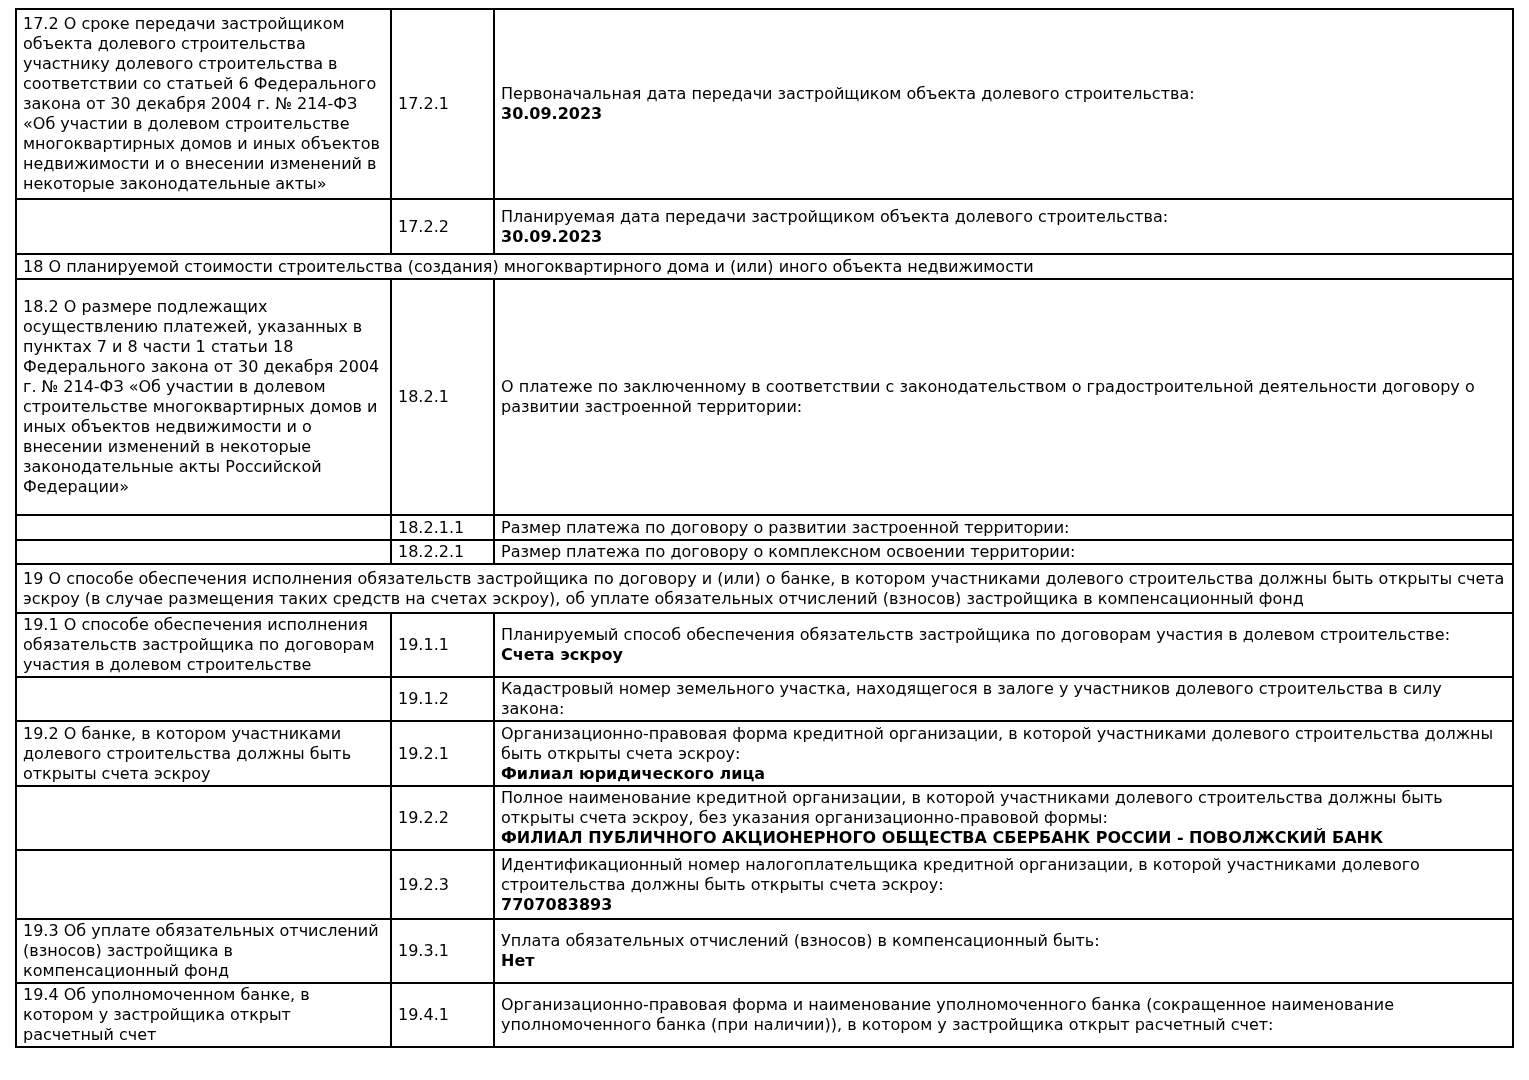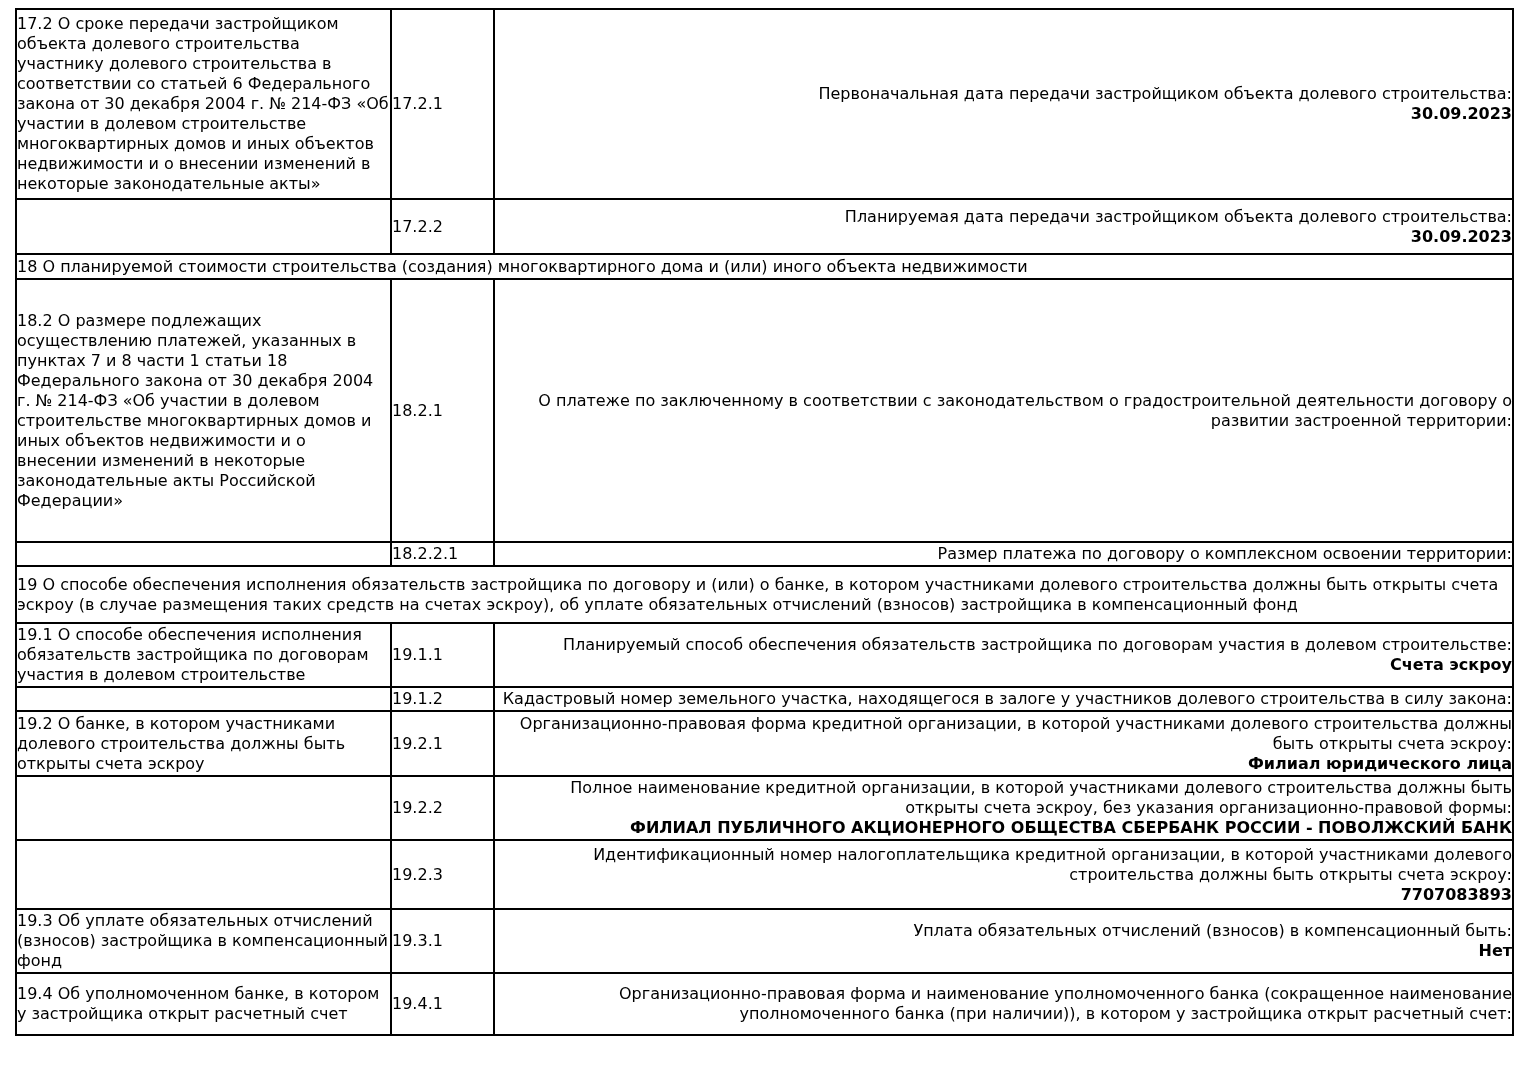--- a/index.html
+++ b/index.html
@@ -1,21 +1,21 @@
 <!DOCTYPE html>
 <html><head>
 <meta charset="utf-8">
 <style>
   html,body{margin:0;padding:0;background:#ffffff;color:#000;}
   body{font-family:"DejaVu Sans","Liberation Sans",sans-serif;font-size:16px;line-height:20px;width:1529px;height:1080px;overflow:hidden;}
   table.decl{border-collapse:collapse;table-layout:fixed;margin:8px 0 0 15px;width:1497px;}
-  table.decl td{border:2px solid #000;padding:1px 0;vertical-align:middle;overflow:hidden;word-wrap:break-word;}
+  table.decl td{border:2px solid #000;padding:1px 6px;vertical-align:middle;overflow:hidden;word-wrap:break-word;}
   td.c-left{vertical-align:top;}
   td.c-num{vertical-align:middle;margin-top:24px;}
-  td.c-val{vertical-align:middle;text-align:right;}
+  td.c-val{vertical-align:middle;}
   td.c-sec{vertical-align:middle;padding:1px 4px;border-radius:7px;}
   .lbl{font-weight:normal;}
   .val{font-weight:bold;}
   .val:empty{display:none;}
 </style>
 </head>
 <body>
 
 <table class="decl">
   <colgroup>
@@ -49,49 +49,61 @@
       <div class="lbl">Планируемая дата передачи застройщиком объекта долевого строительства:</div>
       <div class="val">30.09.2023</div>
     </td>
   </tr>
 
   <tr style="height:25px">
     <td class="c-sec" colspan="3">18 О планируемой стоимости строительства (создания) многоквартирного дома и (или) иного объекта недвижимости</td>
   </tr>
 
 
-  <tr style="height:263px">
+  <tr style="height:236px">
     <td class="c-left">
           <div>18.2 О размере подлежащих осуществлению платежей, указанных в пунктах 7 и 8 части 1 статьи 18 Федерального закона от 30 декабря 2004 г. № 214-ФЗ «Об участии в долевом строительстве многоквартирных домов и иных объектов недвижимости и о внесении изменений в некоторые законодательные акты Российской Федерации»</div>
         </td>
     <td class="c-num">
           <div>18.2.1</div>
         </td>
     <td class="c-val">
       <div class="lbl">О платеже по заключенному в соответствии с законодательством о градостроительной деятельности договору о развитии застроенной территории:</div>
 
     </td>
   </tr>
 
+  <tr style="height:25px">
+    <td class="c-left">
+          <div></div>
+        </td>
+    <td class="c-num">
+          <div>18.2.1.1</div>
+        </td>
+    <td class="c-val">
+      <div class="lbl">Размер платежа по договору о развитии застроенной территории:</div>
+
+    </td>
+  </tr>
 
 
   <tr style="height:20px">
     <td class="c-left">
           <div></div>
         </td>
     <td class="c-num">
           <div>18.2.2.1</div>
         </td>
     <td class="c-val">
       <div class="lbl">Размер платежа по договору о комплексном освоении территории:</div>
 
     </td>
   </tr>
 
-  <tr style="height:57px">
+  <tr style="height:49px">
     <td class="c-sec" colspan="3">19 О способе обеспечения исполнения обязательств застройщика по договору и (или) о банке, в котором участниками долевого строительства должны быть открыты счета эскроу (в случае размещения таких средств на счетах эскроу), об уплате обязательных отчислений (взносов) застройщика в компенсационный фонд</td>
   </tr>
 
   <tr style="height:62px">
     <td class="c-left">
           <div>19.1 О способе обеспечения исполнения обязательств застройщика по договорам участия в долевом строительстве</div>
         </td>
     <td class="c-num">
           <div>19.1.1</div>
         </td>

